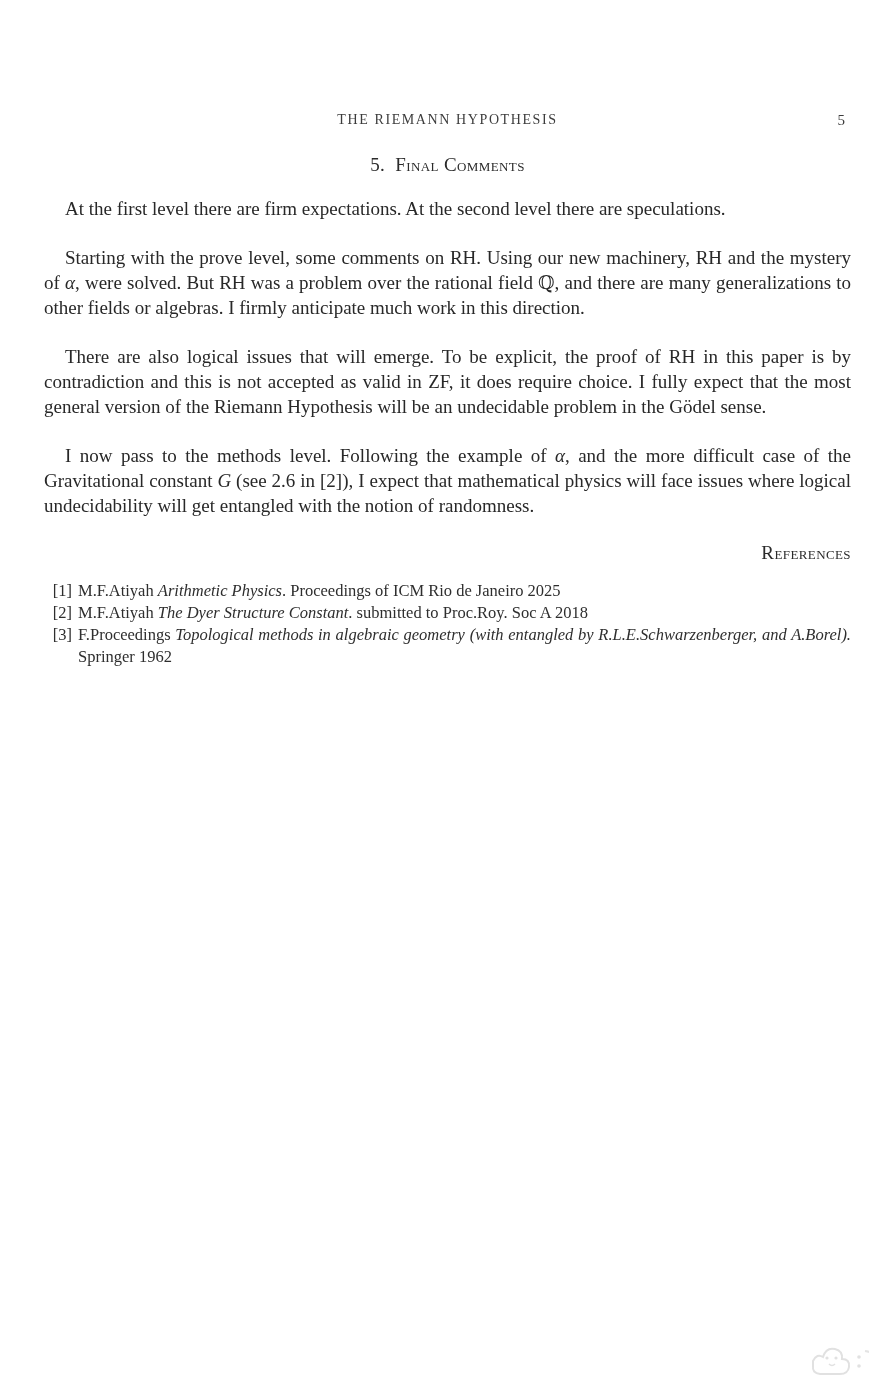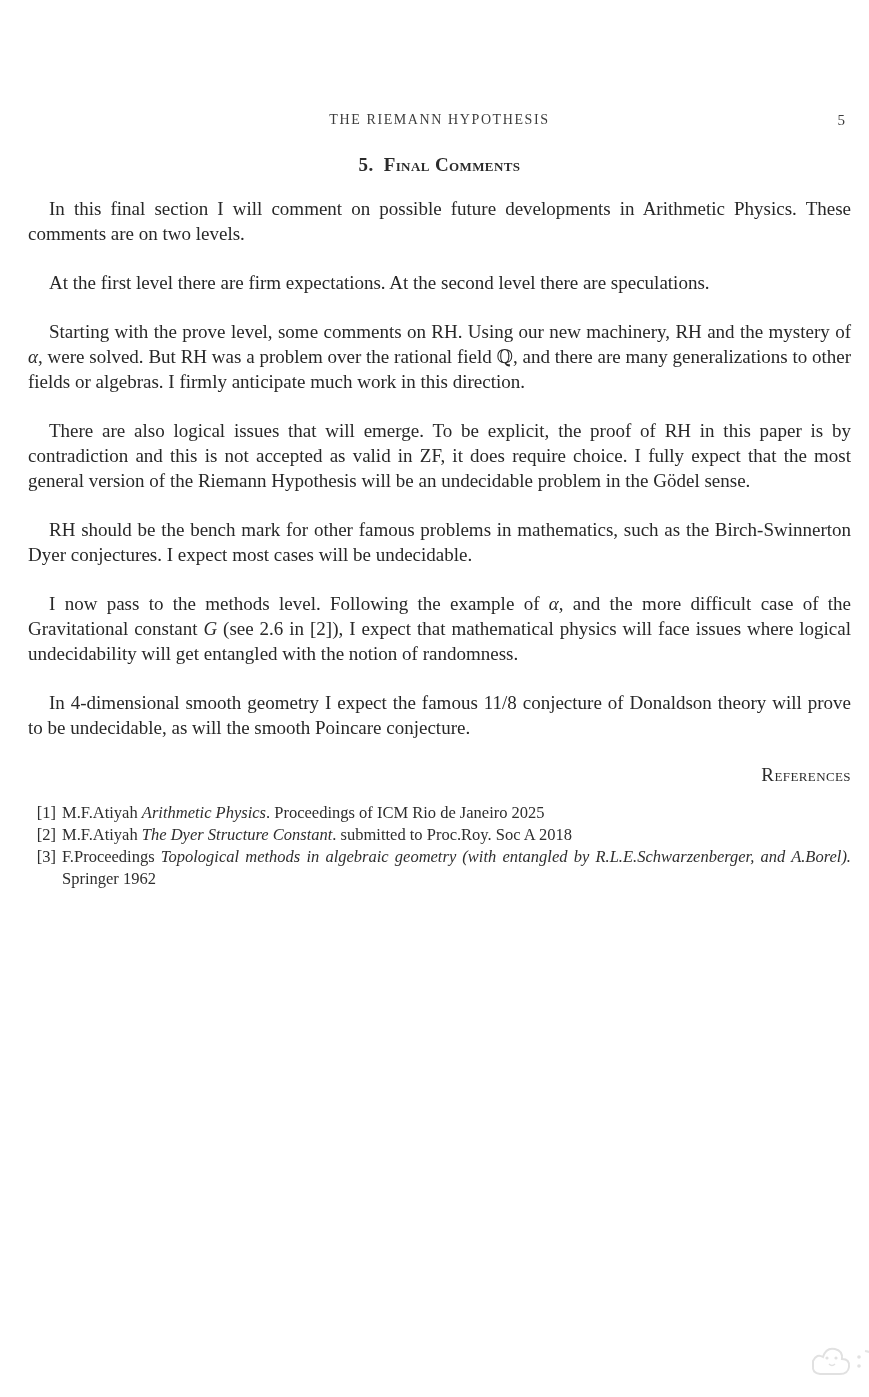--- a/index.html
+++ b/index.html
@@ -8,40 +8,40 @@
     width: 869px;
     height: 1397px;
     position: relative;
     overflow: hidden;
     font-family: "Liberation Serif", "DejaVu Serif", serif;
     color: #2b2b2b;
   }
   .page {
     position: absolute;
     inset: 0;
-    padding: 112px 18px 0 28px;
+    padding: 112px 18px 0 44px;
   }
   .running-head {
     position: relative;
     text-align: center;
     font-size: 14px;
     letter-spacing: 1.6px;
     color: #3c3c3c;
     height: 18px;
   }
   .rh-page {
     position: absolute;
     right: 6px;
     top: 0;
     letter-spacing: 0;
     font-size: 15px;
   }
   .section-heading {
     text-align: center;
-    font-weight: 700;
+    font-weight: 400;
     font-size: 19px;
     margin: 24px 0 20px 0;
     color: #2b2b2b;
     letter-spacing: 0.4px;
   }
   .section-heading .num { margin-right: 10px; }
   .sc { font-variant: small-caps; }
   .para {
     font-size: 19px;
     line-height: 25px;
@@ -91,27 +91,24 @@
 
   <header class="running-head">
     <span class="rh-title">THE RIEMANN HYPOTHESIS</span>
     <span class="rh-page">5</span>
   </header>
 
   <h2 class="section-heading">
     <span class="num">5.</span><span class="sc">Final Comments</span>
   </h2>
 
-  <p class="para"><span>In this final section I will comment on possible future developments in Arithmetic Physics. These comments are on two levels.</span></p>
   <p class="para"><span>At the first level there are firm expectations. At the second level there are speculations.</span></p>
   <p class="para"><span>Starting with the prove level, some comments on RH. Using our new machinery, RH and the mystery of </span><i>α</i><span>, were solved. But RH was a problem over the rational field ℚ, and there are many generalizations to other fields or algebras. I firmly anticipate much work in this direction.</span></p>
   <p class="para"><span>There are also logical issues that will emerge. To be explicit, the proof of RH in this paper is by contradiction and this is not accepted as valid in ZF, it does require choice. I fully expect that the most general version of the Riemann Hypothesis will be an undecidable problem in the Gödel sense.</span></p>
-  <p class="para"><span>RH should be the bench mark for other famous problems in mathematics, such as the Birch-Swinnerton Dyer conjectures. I expect most cases will be undecidable.</span></p>
   <p class="para"><span>I now pass to the methods level. Following the example of </span><i>α</i><span>, and the more difficult case of the Gravitational constant </span><i>G</i><span> (see 2.6 in [2]), I expect that mathematical physics will face issues where logical undecidability will get entangled with the notion of randomness.</span></p>
-  <p class="para"><span>In 4-dimensional smooth geometry I expect the famous 11/8 conjecture of Donaldson theory will prove to be undecidable, as will the smooth Poincare conjecture.</span></p>
 
   <h3 class="refs-heading sc">References</h3>
 
   <ul class="refs">
     <li class="ref">
       <span class="ref-label">[1]</span>
       <span class="ref-text"><span>M.F.Atiyah </span><i>Arithmetic Physics</i><span>. Proceedings of ICM Rio de Janeiro 2025</span></span>
     </li>
     <li class="ref">
       <span class="ref-label">[2]</span>

